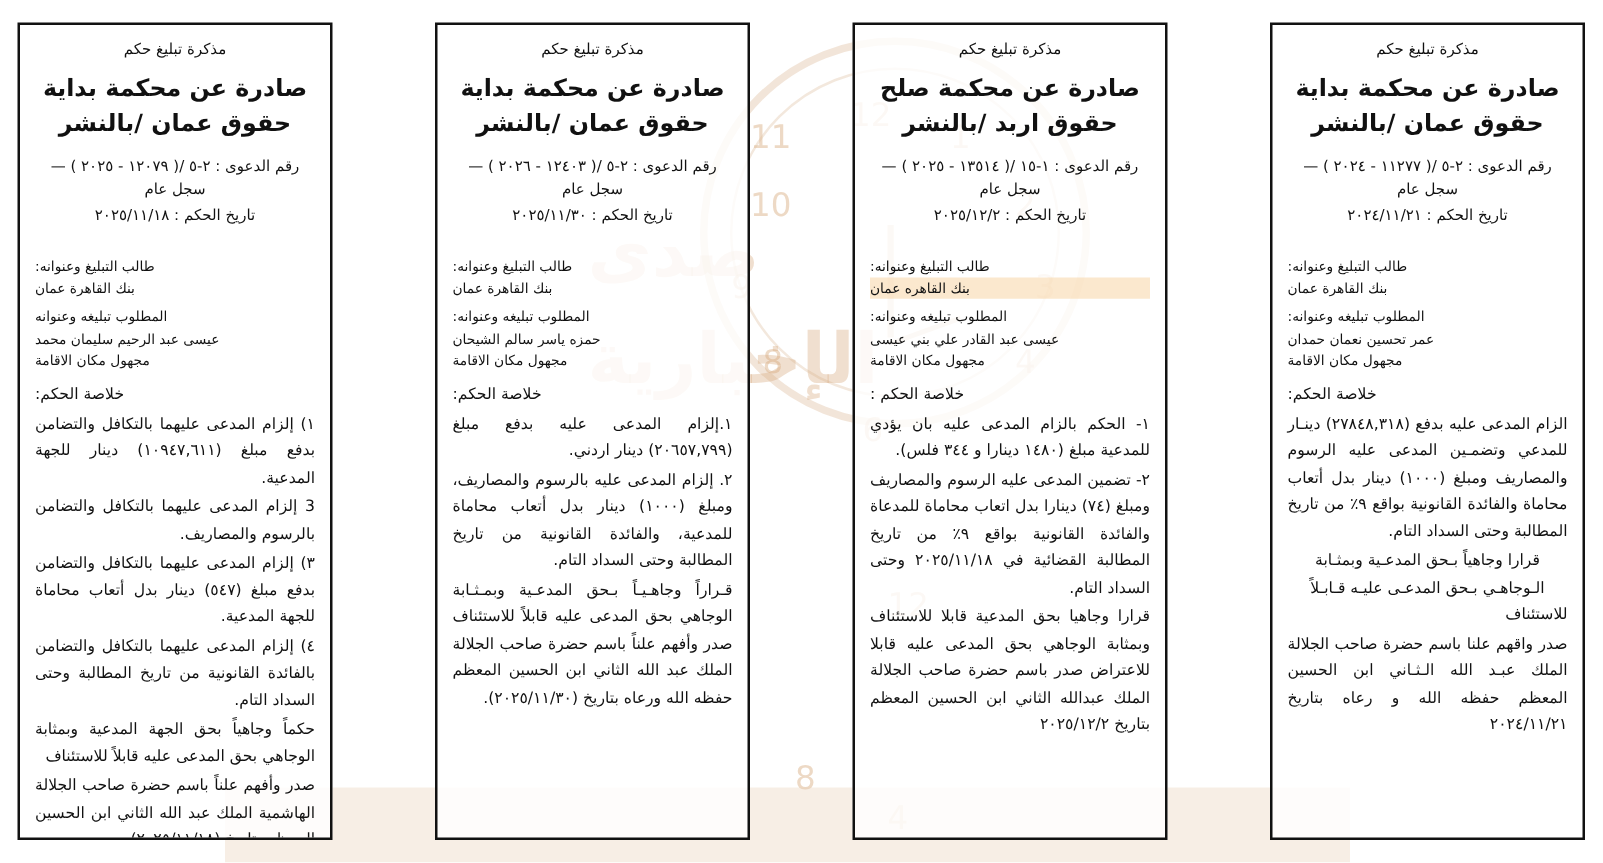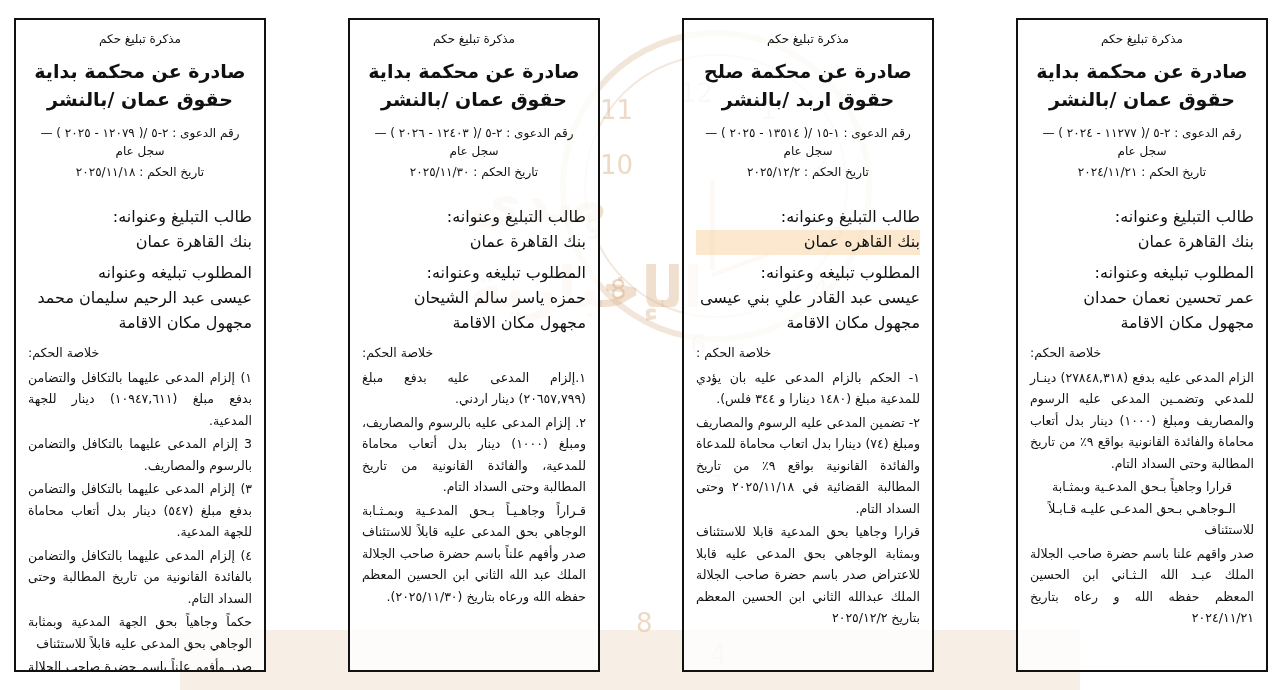--- a/index.html
+++ b/index.html
@@ -95,22 +95,22 @@
     line-height: 1.5;
     margin-bottom: 10px;
   }
   .notice-title .ln { display: block; }
   .meta {
     font-size: 12px;
     margin-bottom: 2px;
   }
   .meta.spaced { margin-bottom: 24px; }
   .block {
-    text-align: right;
-    font-size: 16px;
+    text-align: left;
+    font-size: 11px;
     margin-top: 6px;
   }
   .block .lbl { display: block; }
   .block .val { display: block; }
   .section-head {
     text-align: left;
     font-size: 12.5px;
     margin-top: 8px;
   }
   .body-text {
@@ -119,21 +119,21 @@
     font-size: 12.5px;
     line-height: 1.72;
     margin-top: 4px;
   }
   .body-text p { margin: 0 0 2px 0; }
   .sig {
     text-align: right;
     margin-top: 8px;
     font-size: 12.5px;
   }
-  .hl { background: rgba(247, 214, 166, .55); padding-left: 37px; }
+  .hl { background: rgba(247, 214, 166, .55); }
   .just-c { text-align: center; }
 </style>
 </head>
 <body>
 
 <div class="watermark">
   <div class="wm-circle"></div>
   <div class="wm-num" style="left:600px; top:95px;">11</div>
   <div class="wm-num" style="left:680px; top:78px;">12</div>
   <div class="wm-num" style="left:760px; top:95px;">1</div>

